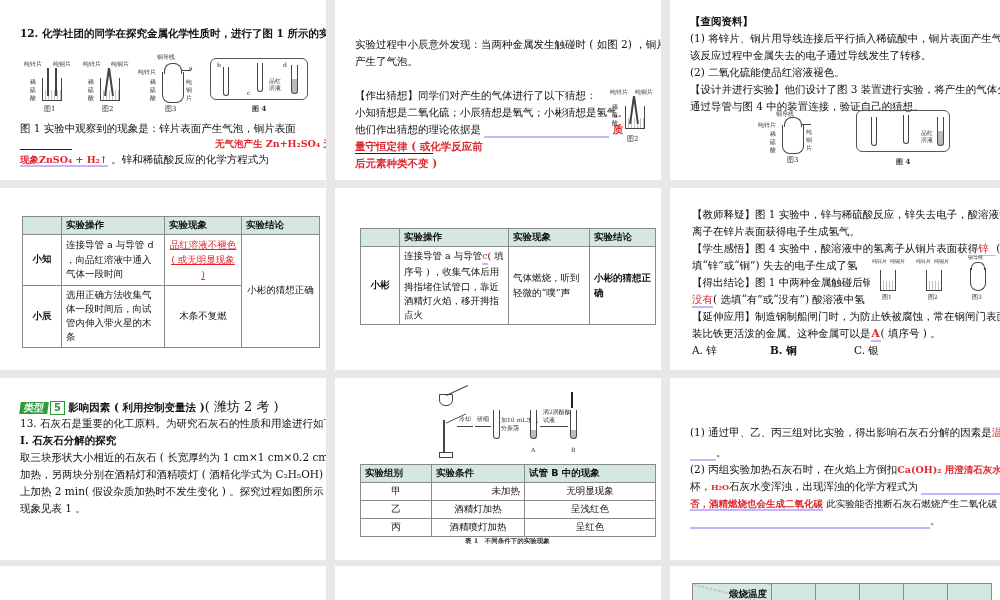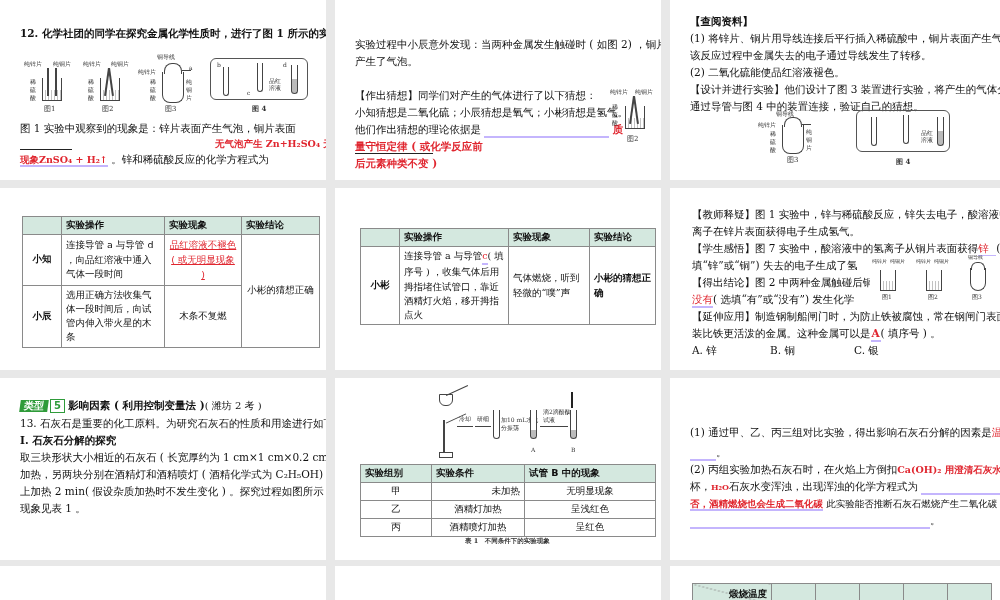--- a/index.html
+++ b/index.html
@@ -180,33 +180,33 @@
       <td class="b" style="white-space:normal;line-height:1.5;">小彬的猜想正确</td>
     </tr>
   </tbody>
     </table>
 </div>
 
 <div class="slide" style="left:670px;top:188px;width:330px;height:182px;">
   <div class="t" style="left:22px;top:20px;">【教师释疑】图 1 实验中，锌与稀硫酸反应，锌失去电子，酸溶液中氢</div>
   <div class="t" style="left:22px;top:37px;">离子在锌片表面获得电子生成氢气。</div>
   <div class="t" style="left:22px;top:54px;">
-    <span>【学生感悟】图 7 实验中，酸溶液中的氢离子从铜片表面获得</span><span class="red ul" style="width:18px;">锌</span><span>( 选</span>
+    <span>【学生感悟】图 4 实验中，酸溶液中的氢离子从铜片表面获得</span><span class="red ul" style="width:18px;">锌</span><span>( 选</span>
   </div>
   <div class="t" style="left:22px;top:71px;">填“锌”或“铜”) 失去的电子生成了氢</div>
-  <div class="t" style="left:22px;top:88px;">【得出结论】图 2 中两种金属触碰后铜</div>
+  <div class="t" style="left:22px;top:88px;">【得出结论】图 1 中两种金属触碰后铜</div>
   <div class="t" style="left:22px;top:105px;">
-    <span class="red ul">没有</span><span>( 选填“有”或“没有”) 发生化学</span>
+    <span class="red ul">没有</span><span>( 选填“有”或“没有”) 酸溶液中氢</span>
   </div>
   <div class="t" style="left:22px;top:122px;">【延伸应用】制造钢制船闸门时，为防止铁被腐蚀，常在钢闸门表面安</div>
   <div class="t" style="left:22px;top:139px;">
     <span>装比铁更活泼的金属。这种金属可以是</span><span class="red ul b" style="width:10px;text-align:center;">A</span><span>( 填序号 ) 。</span>
   </div>
   <div class="t" style="left:22px;top:156px;">A. 锌</div>
-  <div class="t" style="left:100px;top:156px;">B. 铜</div>
+  <div class="t" style="left:100px;top:156px;font-weight:bold;">B. 铜</div>
   <div class="t" style="left:184px;top:156px;">C. 银</div>
 
   <div style="position:absolute;left:200px;top:68px;width:130px;height:48px;background:#fff;">
     <span class="lbl" style="left:2px;top:2px;font-size:5px;">纯锌片</span>
     <span class="lbl" style="left:20px;top:2px;font-size:5px;">纯铜片</span>
     <div class="beaker" style="left:10px;top:14px;width:14px;height:20px;">
         <div class="liquid" style="height:9px;"></div>
       </div>
     <span class="cap" style="left:12px;top:37px;font-size:6px;">图1</span>
     <span class="lbl" style="left:46px;top:2px;font-size:5px;">纯锌片</span>
@@ -218,21 +218,21 @@
     <span class="lbl" style="left:98px;top:-2px;font-size:5px;">铜导线</span>
     <div class="utube" style="left:100px;top:12px;width:14px;height:22px;"></div>
     <div style="position:absolute;left:101px;top:6px;width:12px;height:7px;border:1px solid #444;border-bottom:none;border-radius:6px 6px 0 0;"></div>
     <span class="cap" style="left:102px;top:37px;font-size:6px;">图3</span>
   </div>
 </div>
 
 <div class="slide" style="left:0;top:378px;width:326px;height:182px;">
   <div class="t" style="left:20px;top:21px;">
     <span class="tag">类型</span><span class="tagnum">5</span>
-    <span class="b">影响因素 ( 利用控制变量法 )</span><span style="font-size:10px;">( 潍坊 2 考 )</span>
+    <span class="b">影响因素 ( 利用控制变量法 )</span><span style="font-size:13px;">( 潍坊 2 考 )</span>
   </div>
   <div class="t" style="left:20px;top:39px;">13. 石灰石是重要的化工原料。为研究石灰石的性质和用途进行如下探究。</div>
   <div class="t b" style="left:20px;top:56px;">I. 石灰石分解的探究</div>
   <div class="t" style="left:20px;top:73px;">取三块形状大小相近的石灰石 ( 长宽厚约为 1 cm×1 cm×0.2 cm) ，一块不</div>
   <div class="t" style="left:20px;top:90px;">加热，另两块分别在酒精灯和酒精喷灯 ( 酒精化学式为 C₂H₅OH) 的火焰</div>
   <div class="t" style="left:20px;top:107px;">上加热 2 min( 假设杂质加热时不发生变化 ) 。探究过程如图所示，实验</div>
   <div class="t" style="left:20px;top:124px;">现象见表 1 。</div>
 </div>
 
 <div class="slide" style="left:335px;top:378px;width:326px;height:182px;">

